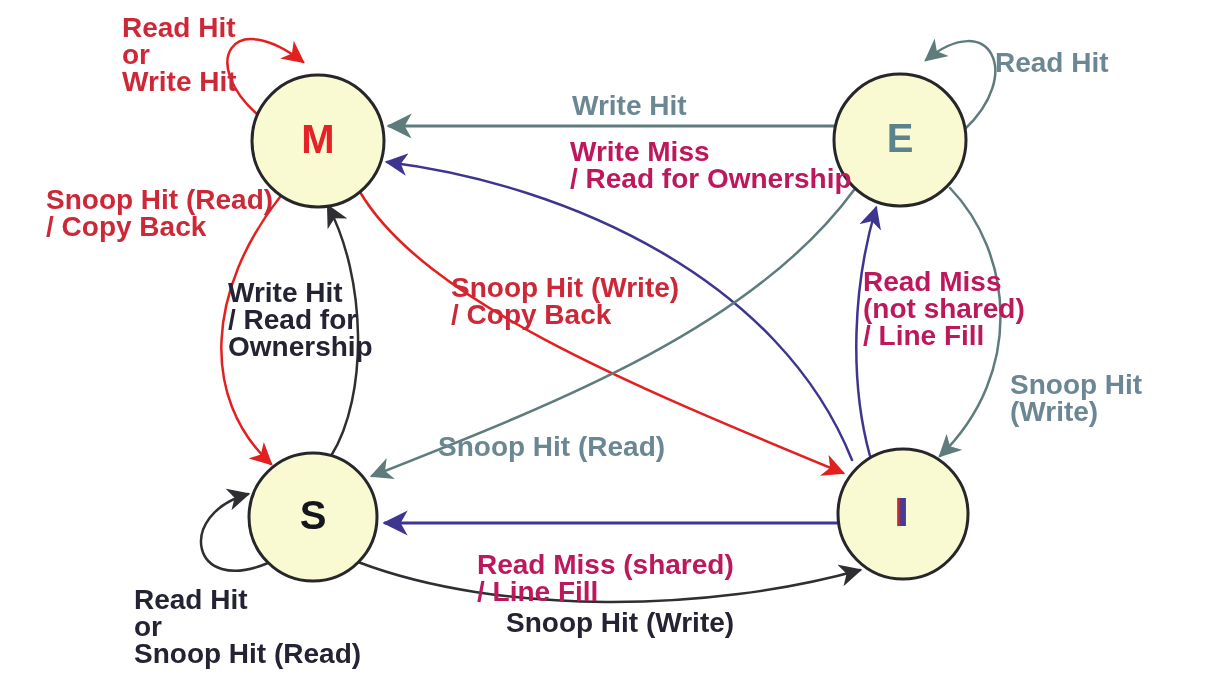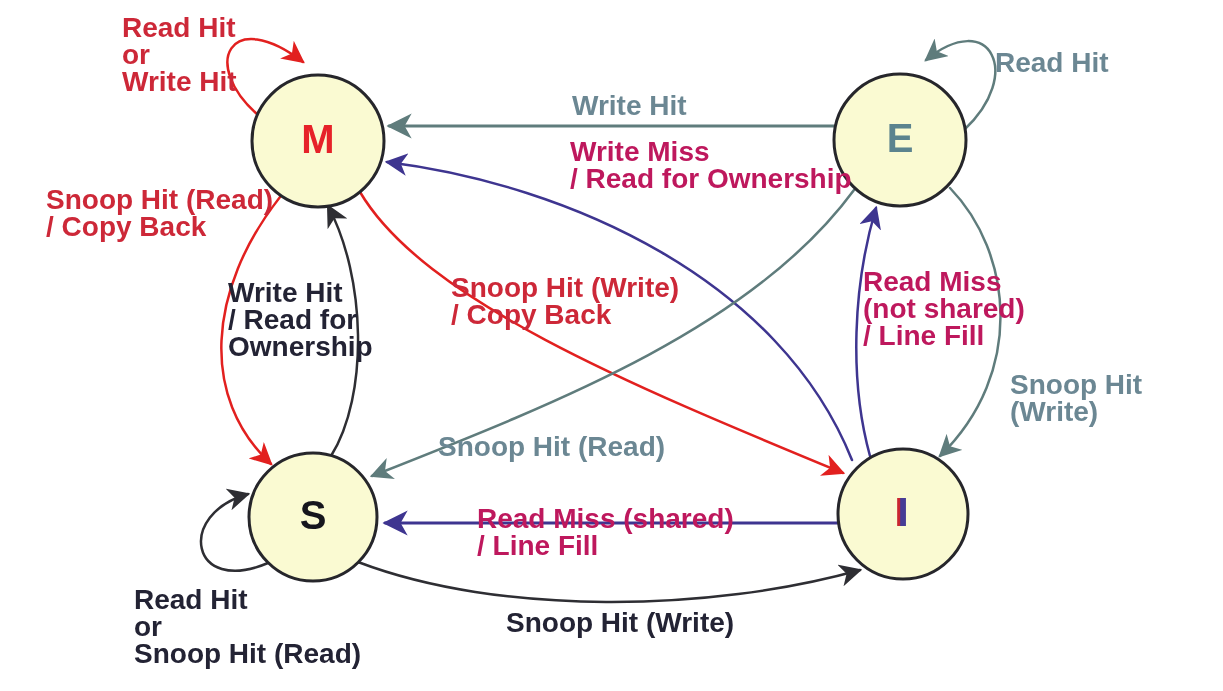--- a/index.html
+++ b/index.html
@@ -107,20 +107,20 @@
   <div class="lbl black" style="left:228px;top:279px">Write Hit
 / Read for
 Ownership</div>
   <div class="lbl red" style="left:451px;top:274px">Snoop Hit (Write)
 / Copy Back</div>
   <div class="lbl purple" style="left:863px;top:268px">Read Miss
 (not shared)
 / Line Fill</div>
   <div class="lbl gray" style="left:1010px;top:371px">Snoop Hit (Write)</div>
   <div class="lbl gray" style="left:438px;top:433px">Snoop Hit (Read)</div>
-  <div class="lbl purple" style="left:477px;top:505px">Read Miss (shared)
+  <div class="lbl purple" style="left:477px;top:551px">Read Miss (shared)
 / Line Fill</div>
   <div class="lbl black" style="left:506px;top:609px">Snoop Hit (Write)</div>
   <div class="lbl black" style="left:134px;top:586px">Read Hit
 or
 Snoop Hit (Read)</div>
 
 </div>
 
 </body></html>

